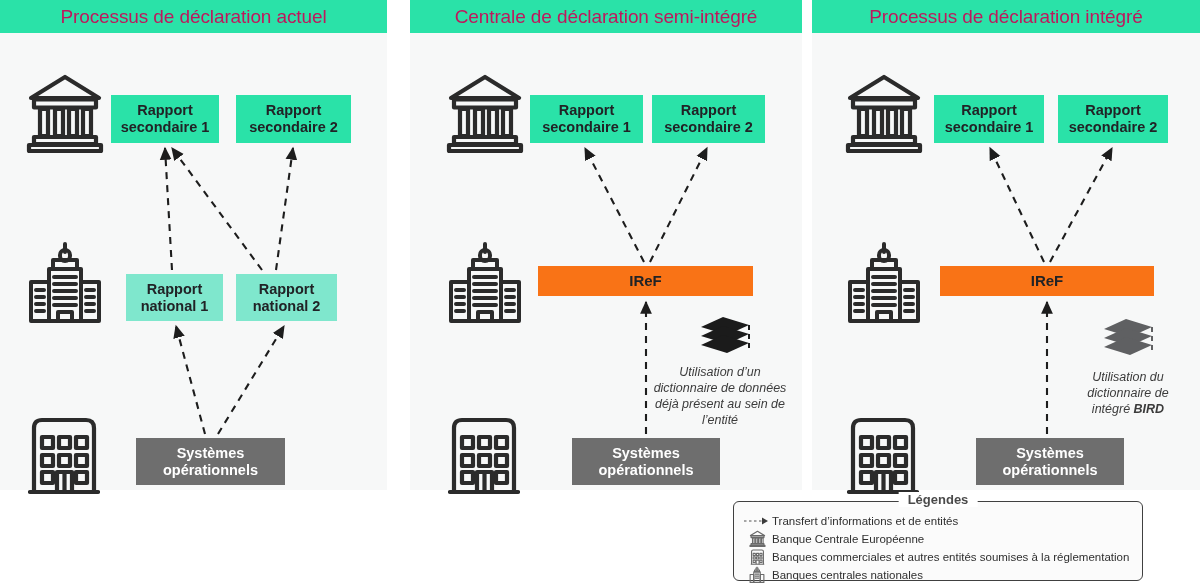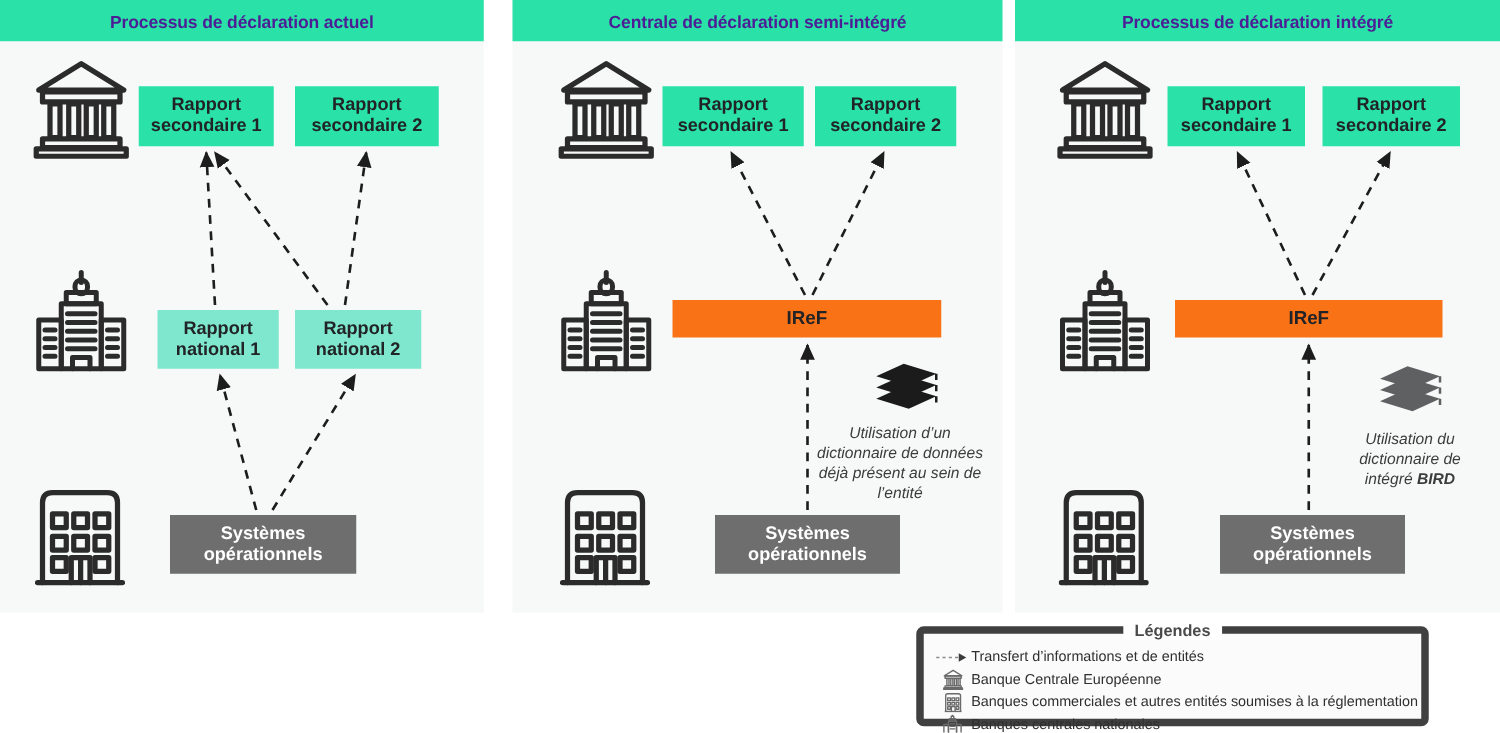--- a/index.html
+++ b/index.html
@@ -18,25 +18,25 @@
   .panel.p2{left:410px;width:392px;}
   .panel.p3{left:812px;width:388px;}
 
   .panel-header{
     position:absolute;left:0;top:0;width:100%;height:33px;
     background:#2ae2a8;
     display:flex;align-items:center;justify-content:center;
     box-sizing:border-box;
   }
   .panel-header span{
-    font-size:14px;font-weight:bold;color:#4c1d95;
+    font-size:19px;font-weight:normal;color:#be185d;
     letter-spacing:-0.1px;white-space:nowrap;
   }
 
-  .panel-body{position:absolute;left:0;top:18px;width:100%;height:457px;}
+  .panel-body{position:absolute;left:0;top:44px;width:100%;height:457px;}
 
   
   .box{
     position:absolute;display:flex;align-items:center;justify-content:center;
     text-align:center;box-sizing:border-box;
     font-weight:bold;line-height:1.15;
   }
   .box.green{background:#2ae2a8;color:#212326;font-size:14.5px;}
   .box.lightgreen{background:#7fe7cd;color:#212326;font-size:14.5px;}
   .box.iref{background:#f97316;color:#212326;font-size:15px;}
@@ -52,21 +52,21 @@
   
   .note{
     position:absolute;text-align:center;
     font-style:italic;font-size:12.5px;line-height:1.28;color:#3c3c3c;
   }
   .note b{font-weight:bold;}
 
   
   .legend{
     position:absolute;left:733px;top:501px;width:410px;height:80px;
-    border:6px solid #404040;border-radius:6px;background:#fbfbfb;
+    border:1px solid #404040;border-radius:6px;background:#fbfbfb;
     box-sizing:border-box;
     padding-left:40px;
   }
   .legend-title{
     position:absolute;left:50%;top:-10px;transform:translateX(-50%);
     background:#ffffff;padding:0 9px;
     font-size:13px;font-weight:bold;color:#4a4a4a;white-space:nowrap;
   }
   .legend-rows{position:absolute;left:8px;top:10px;right:6px;}
   .legend-row{display:flex;align-items:center;height:17px;margin-bottom:1px;}

